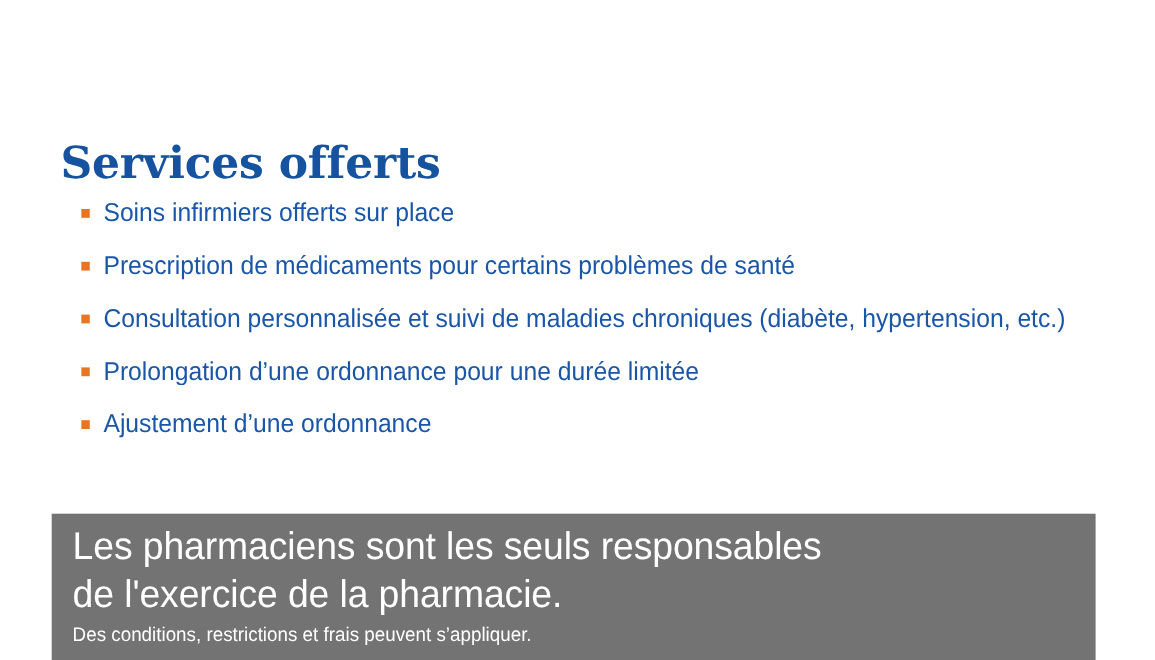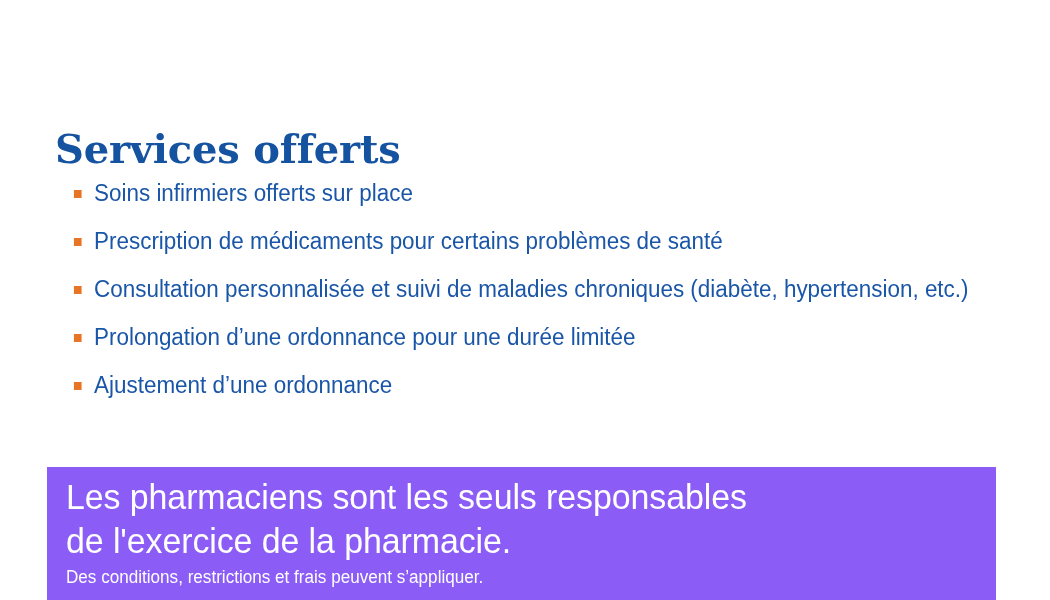--- a/index.html
+++ b/index.html
@@ -64,21 +64,21 @@
   }
   .bullet-text {
     display: inline-block;
   }
   .callout-box {
     position: absolute;
     left: 47px;
     top: 431px;
     width: 949px;
     height: 134px;
-    background: #8b5cf6;
+    background: #737373;
     box-sizing: border-box;
     padding: 8px 0 0 19px;
   }
   .callout-line {
     font-family: "Liberation Sans", sans-serif;
     font-weight: 300;
     font-size: 35px;
     line-height: 44px;
     color: #FFFFFF;
     white-space: nowrap;

